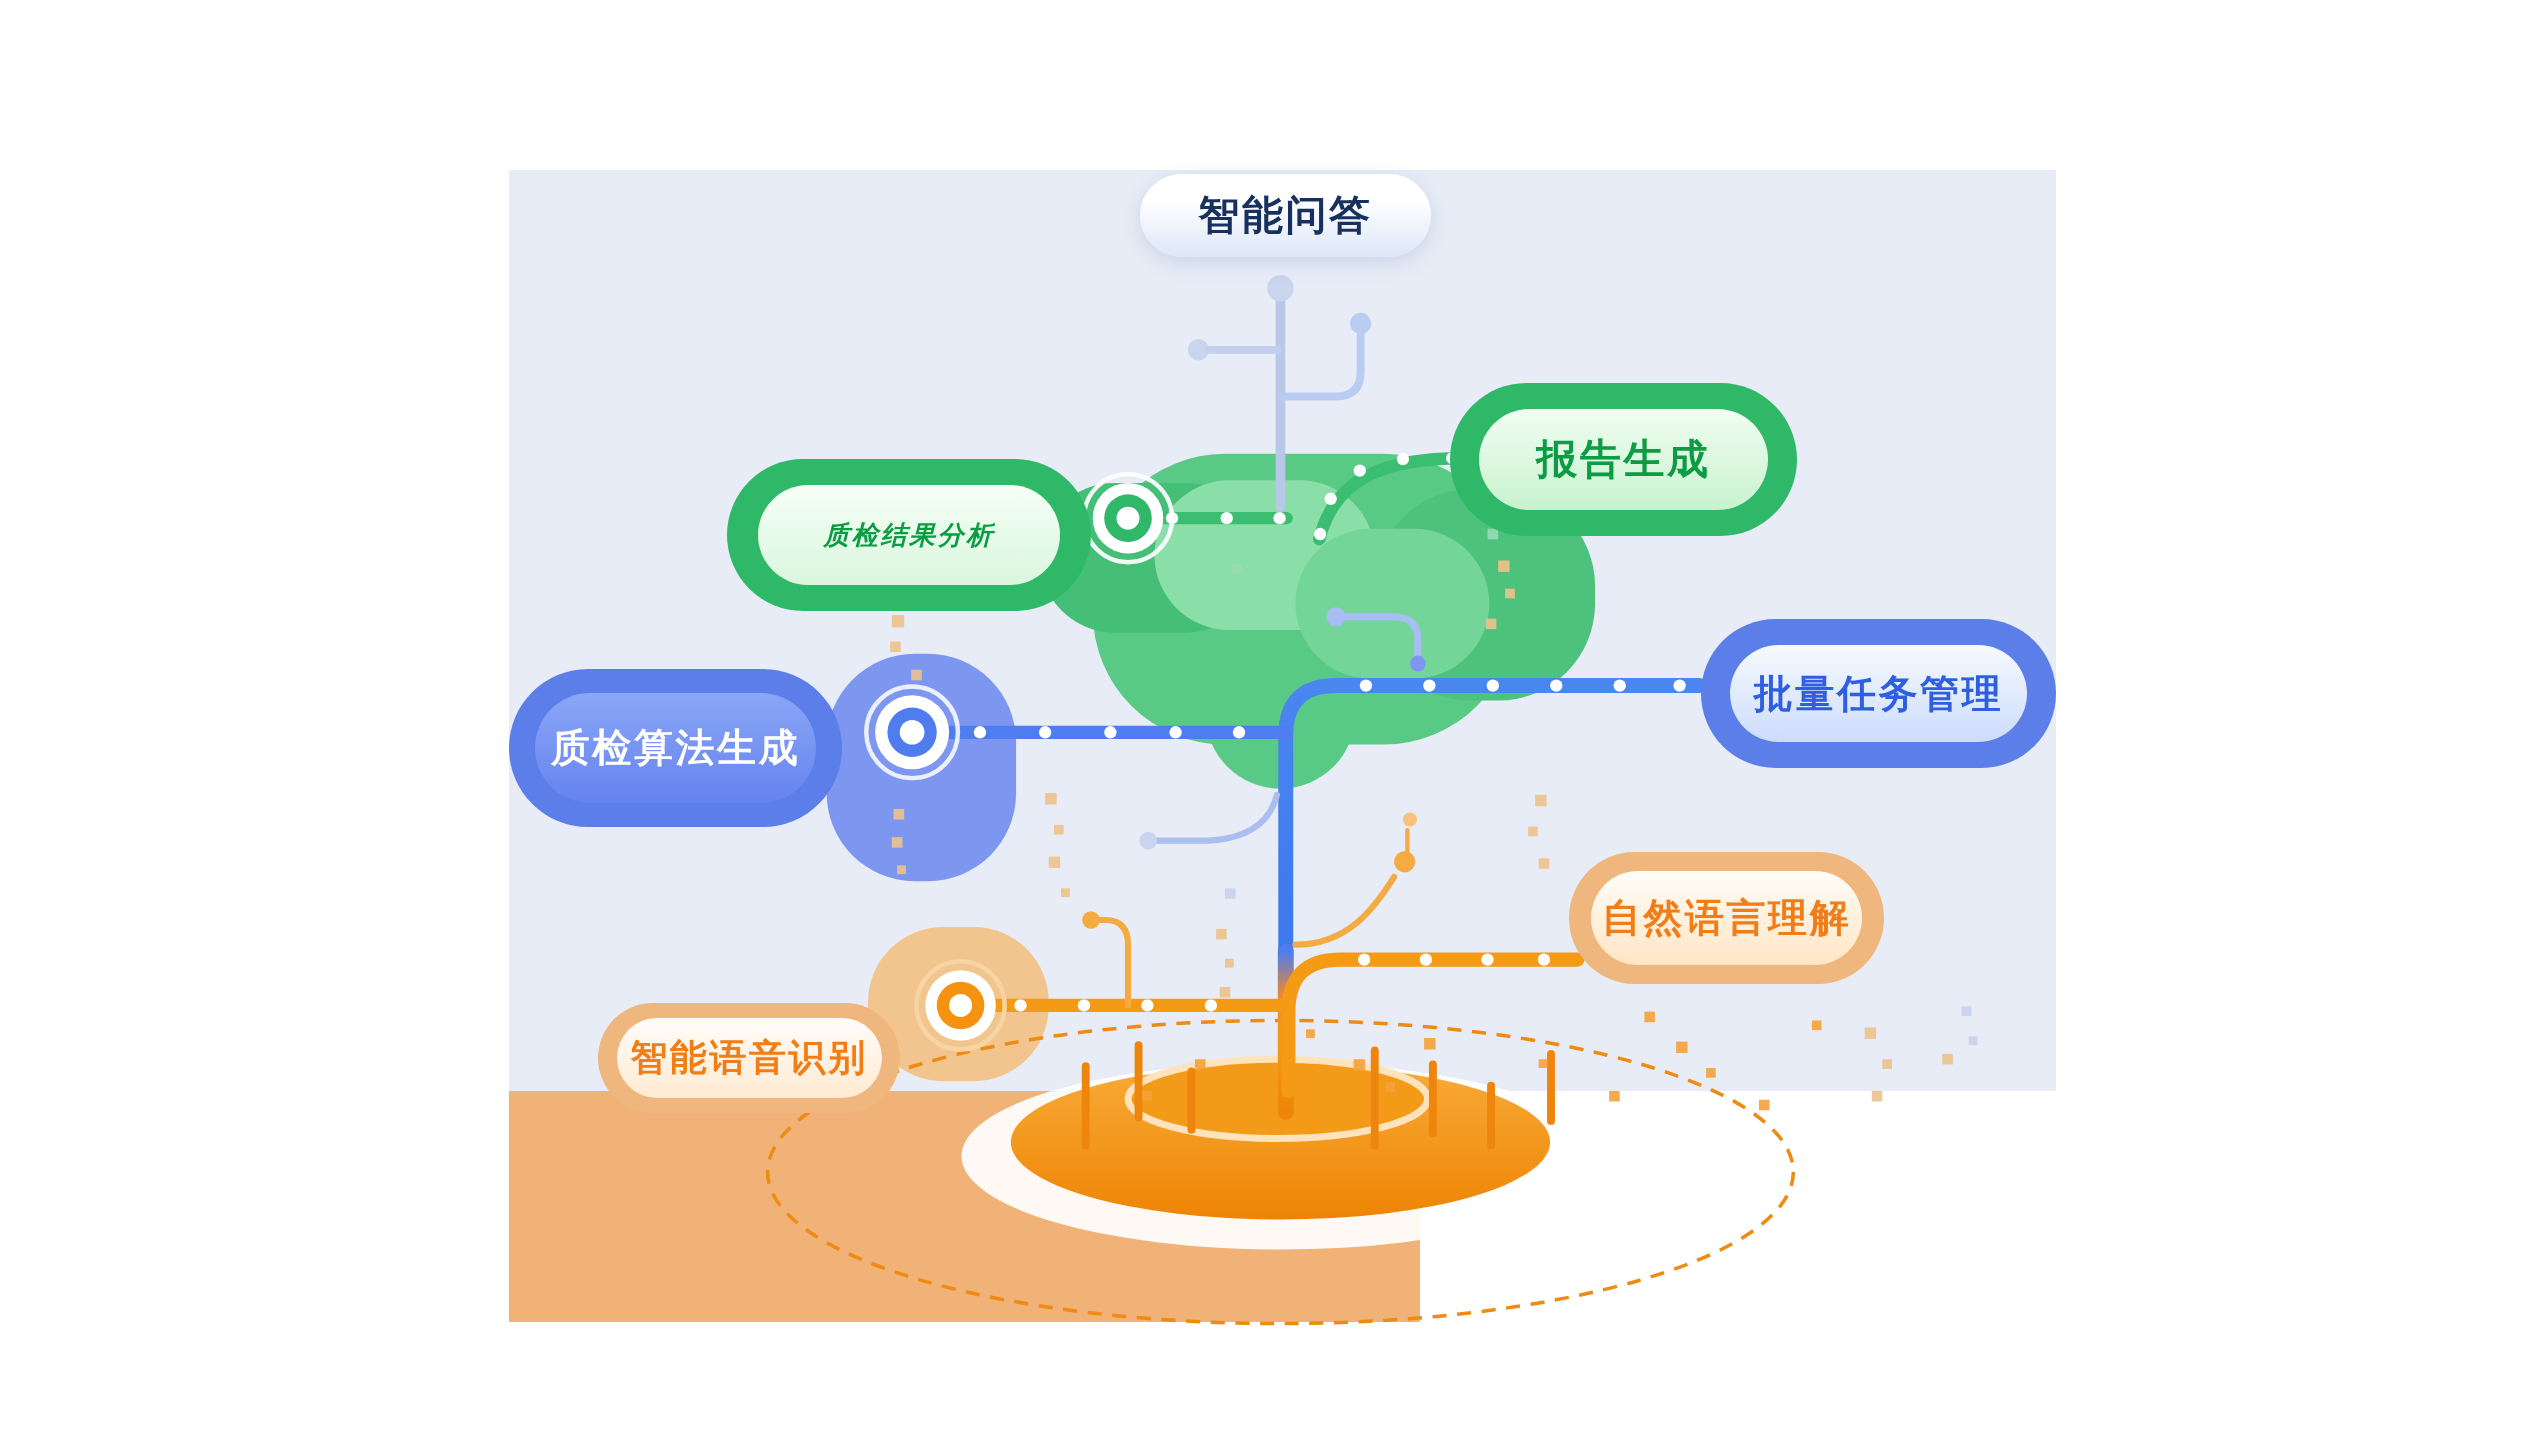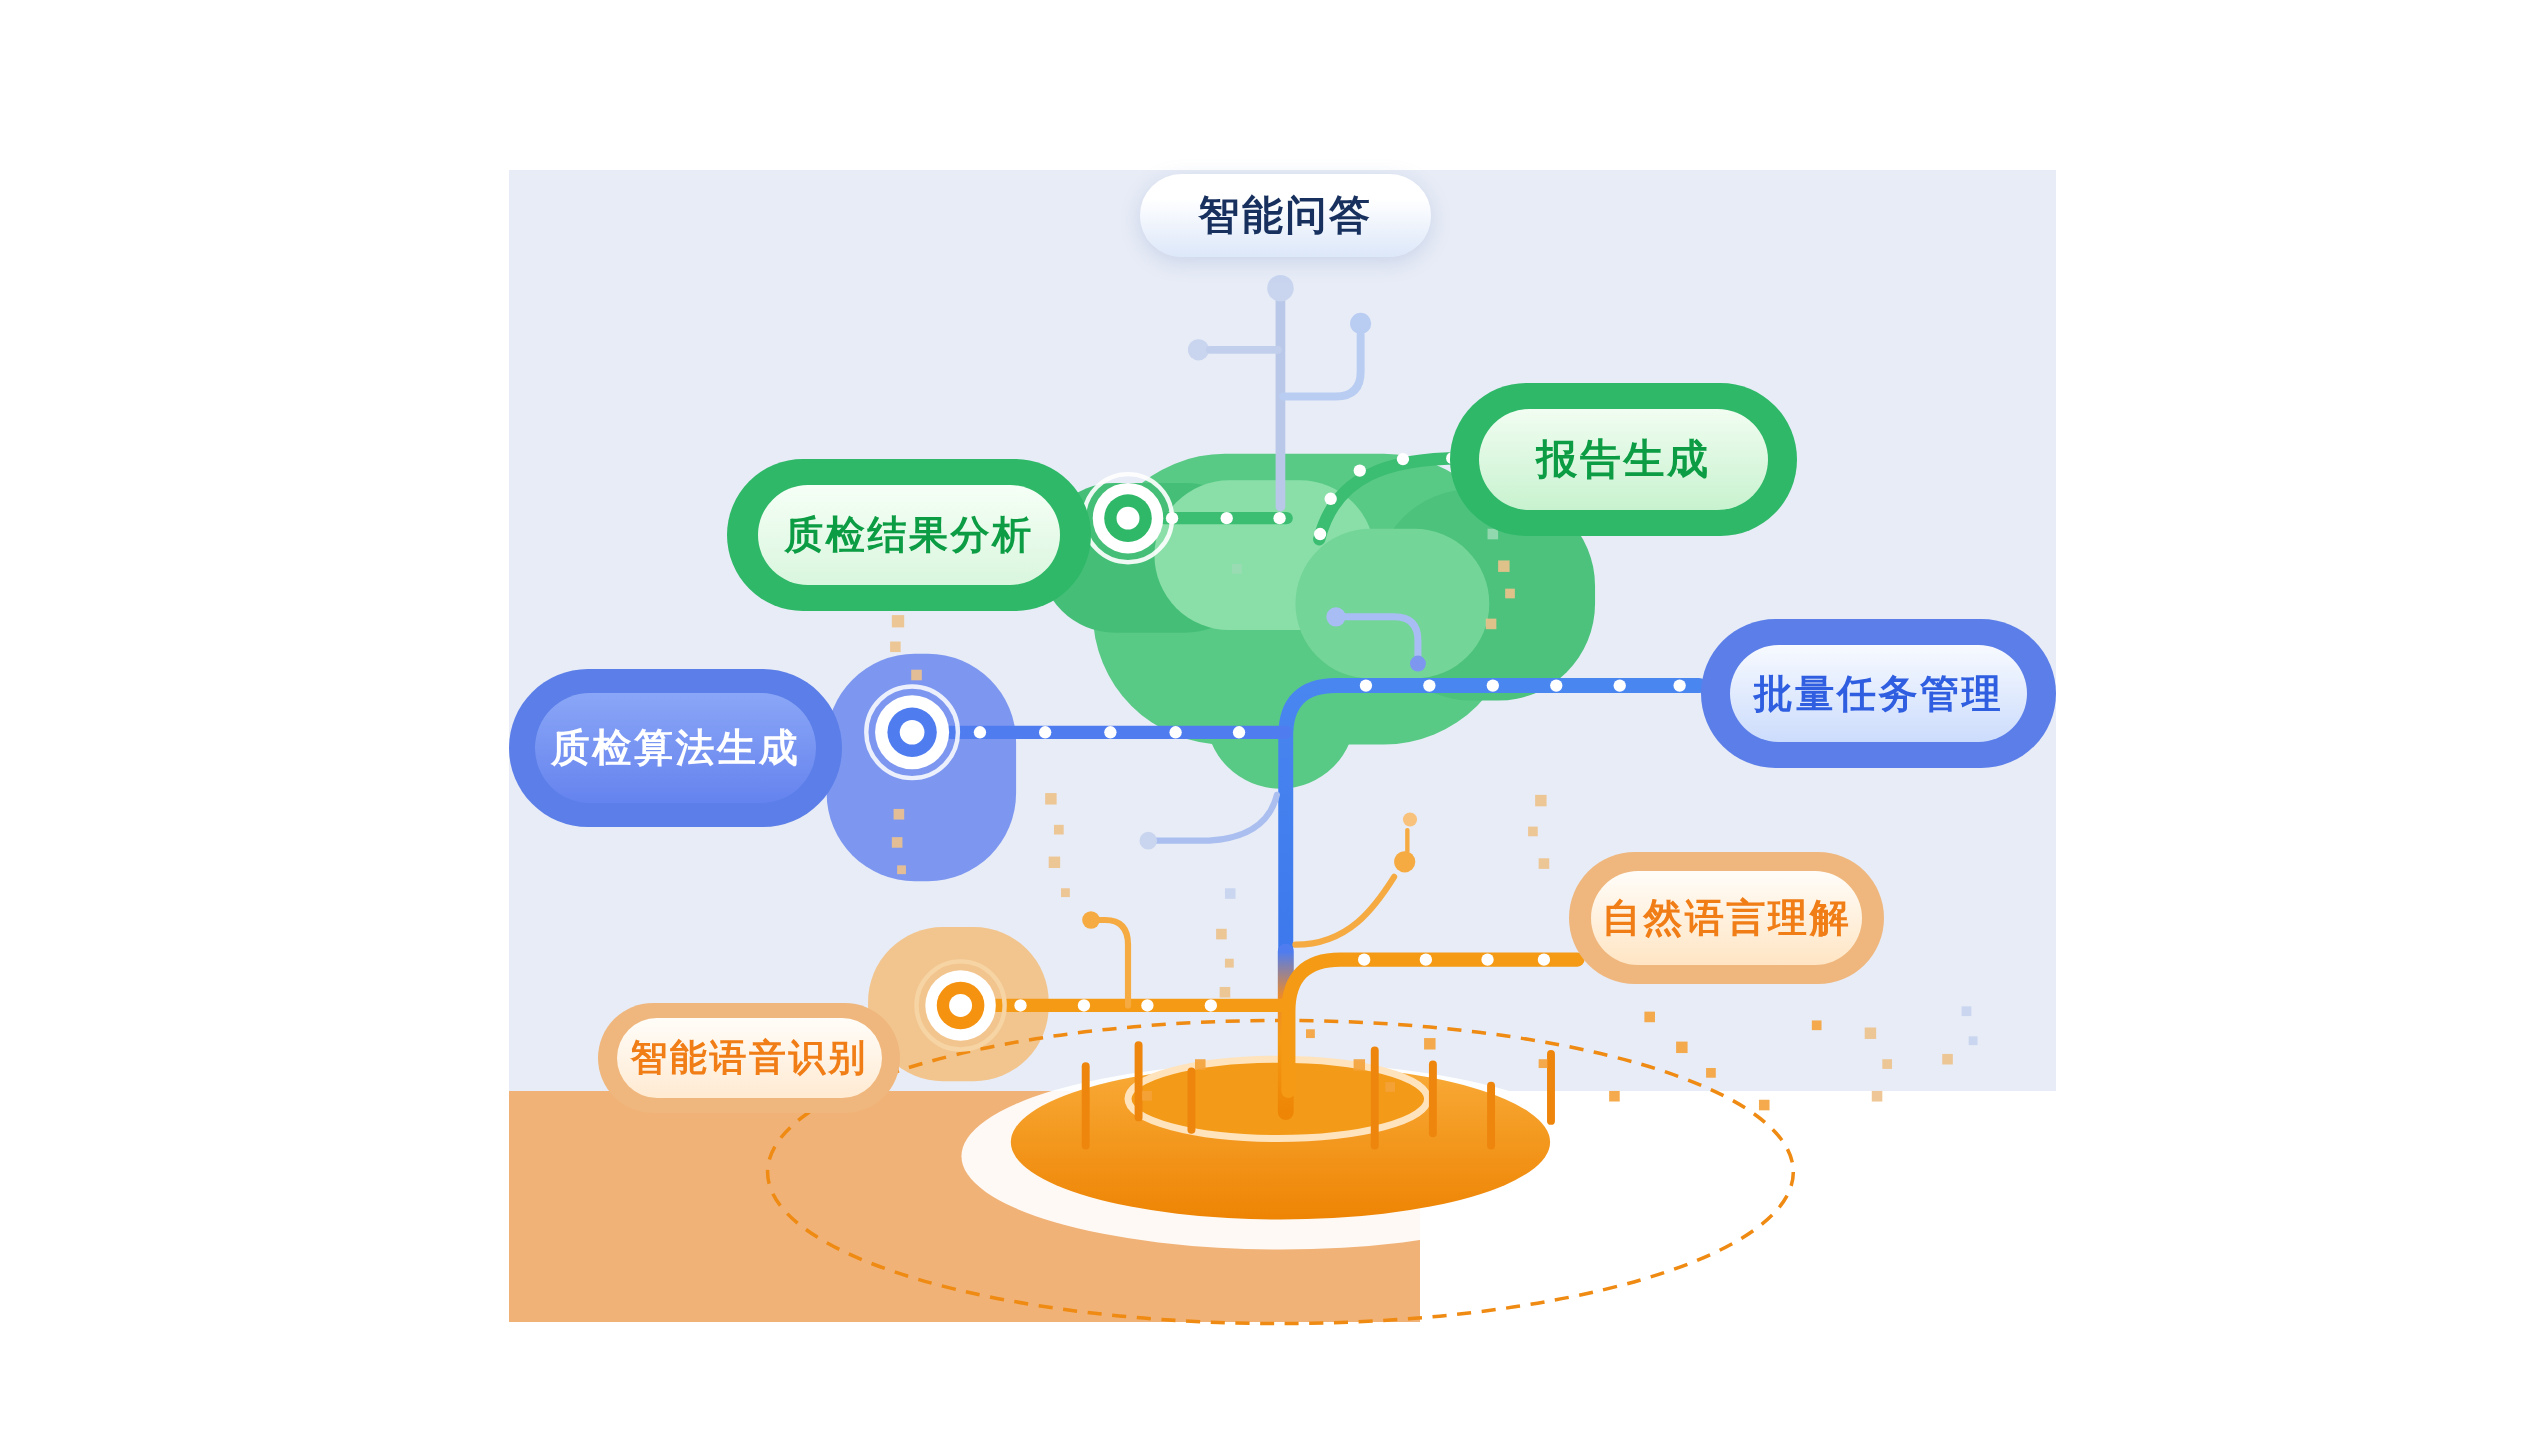--- a/index.html
+++ b/index.html
@@ -16,21 +16,21 @@
   #n-qa{left:1140px;top:174px;width:291px;height:83px;border-radius:53px;
         background:linear-gradient(180deg,#ffffff 30%,#dce7f9);
         display:flex;align-items:center;justify-content:center;color:#17305e;
         font-size:41px;font-weight:600;letter-spacing:2.6px;
         box-shadow:0 5.3px 19.4px rgba(130,150,200,.28);}
 
   #n-report{left:1450px;top:383px;width:347px;height:153px;background:#2eb868;border-radius:78px;}
   #n-report .inner{inset:25.6px 29px;background:linear-gradient(180deg,#f1fdf1,#c8f2cf);color:#0c9c44;font-size:41px;}
 
   #n-qcres{left:727px;top:459px;width:364px;height:152px;background:#2eb868;border-radius:77px;}
-  #n-qcres .inner{inset:26.4px 31px;background:linear-gradient(180deg,#f6fff6,#d9f6de);color:#0c9c44;font-size:39px;}
+  #n-qcres .inner{inset:26.4px 31px;background:linear-gradient(180deg,#f6fff6,#d9f6de);color:#0c9c44;font-size:26px;font-style:italic;}
 
   #n-batch{left:1701px;top:619px;width:355px;height:149px;background:#5b7ee8;border-radius:75px;text-align:center;}
   #n-batch .inner{inset:25.6px 29px;background:linear-gradient(180deg,#f7faff,#ccdcfc);color:#2f5fe0;font-size:39px;}
 
   #n-qcalg{left:509px;top:669px;width:333px;height:158px;background:#5b7ee8;border-radius:79px;}
   #n-qcalg .inner{inset:24px 26.4px;background:linear-gradient(180deg,#8aa6f7,#6583ee);color:#ffffff;font-size:39px;}
 
   #n-nlu{left:1569px;top:852px;width:315px;height:132px;background:#efb77d;border-radius:66px;}
   #n-nlu .inner{inset:19.4px 22px;background:linear-gradient(180deg,#fffdf9,#ffe5c4);color:#f07d16;font-size:39px;}
 

